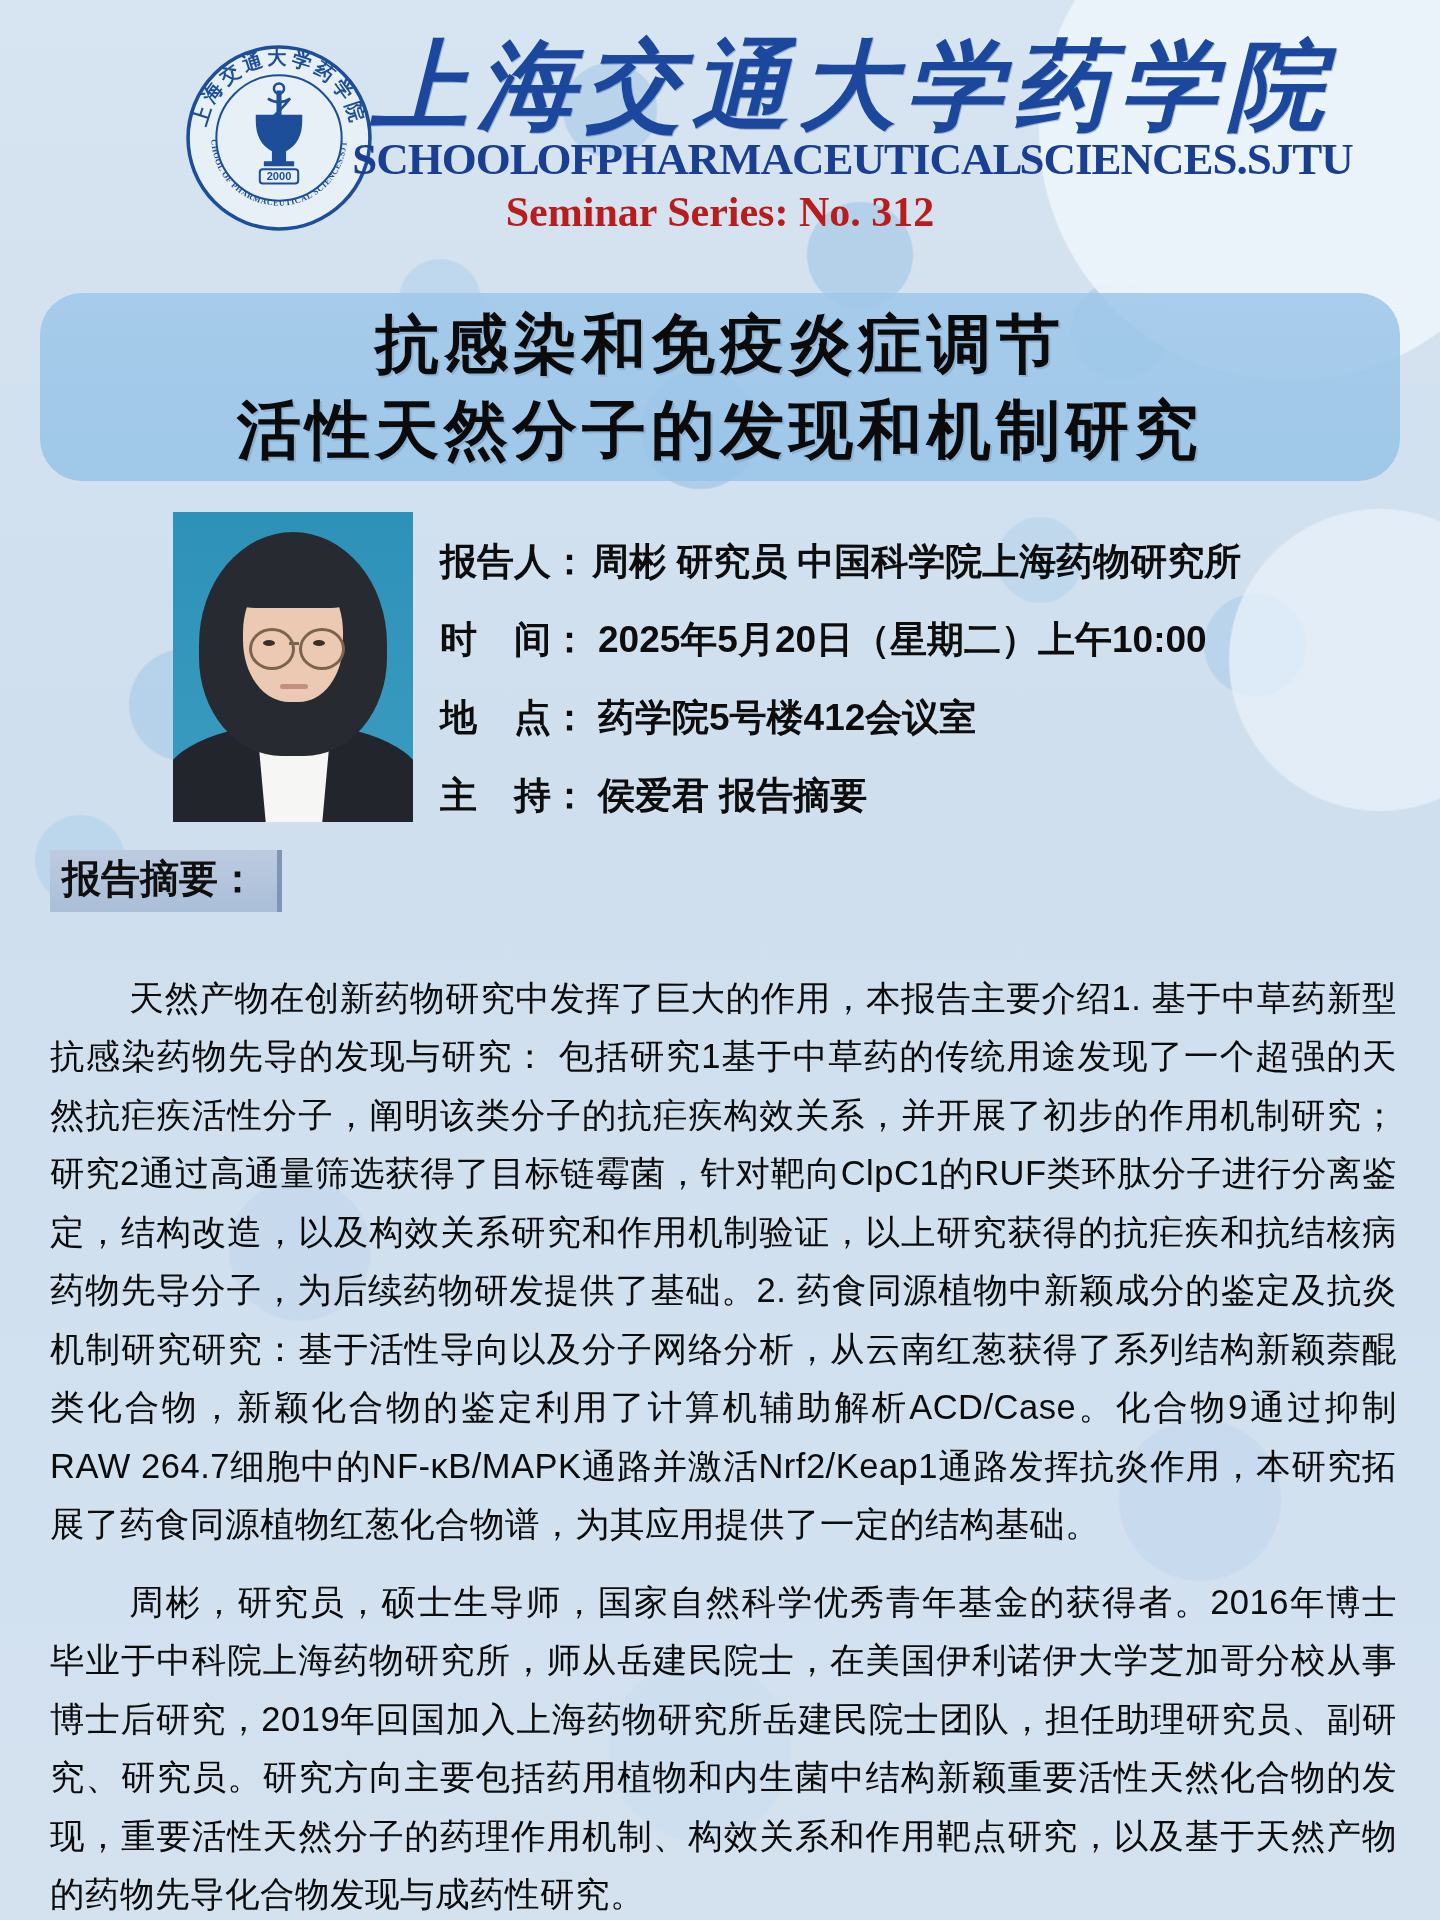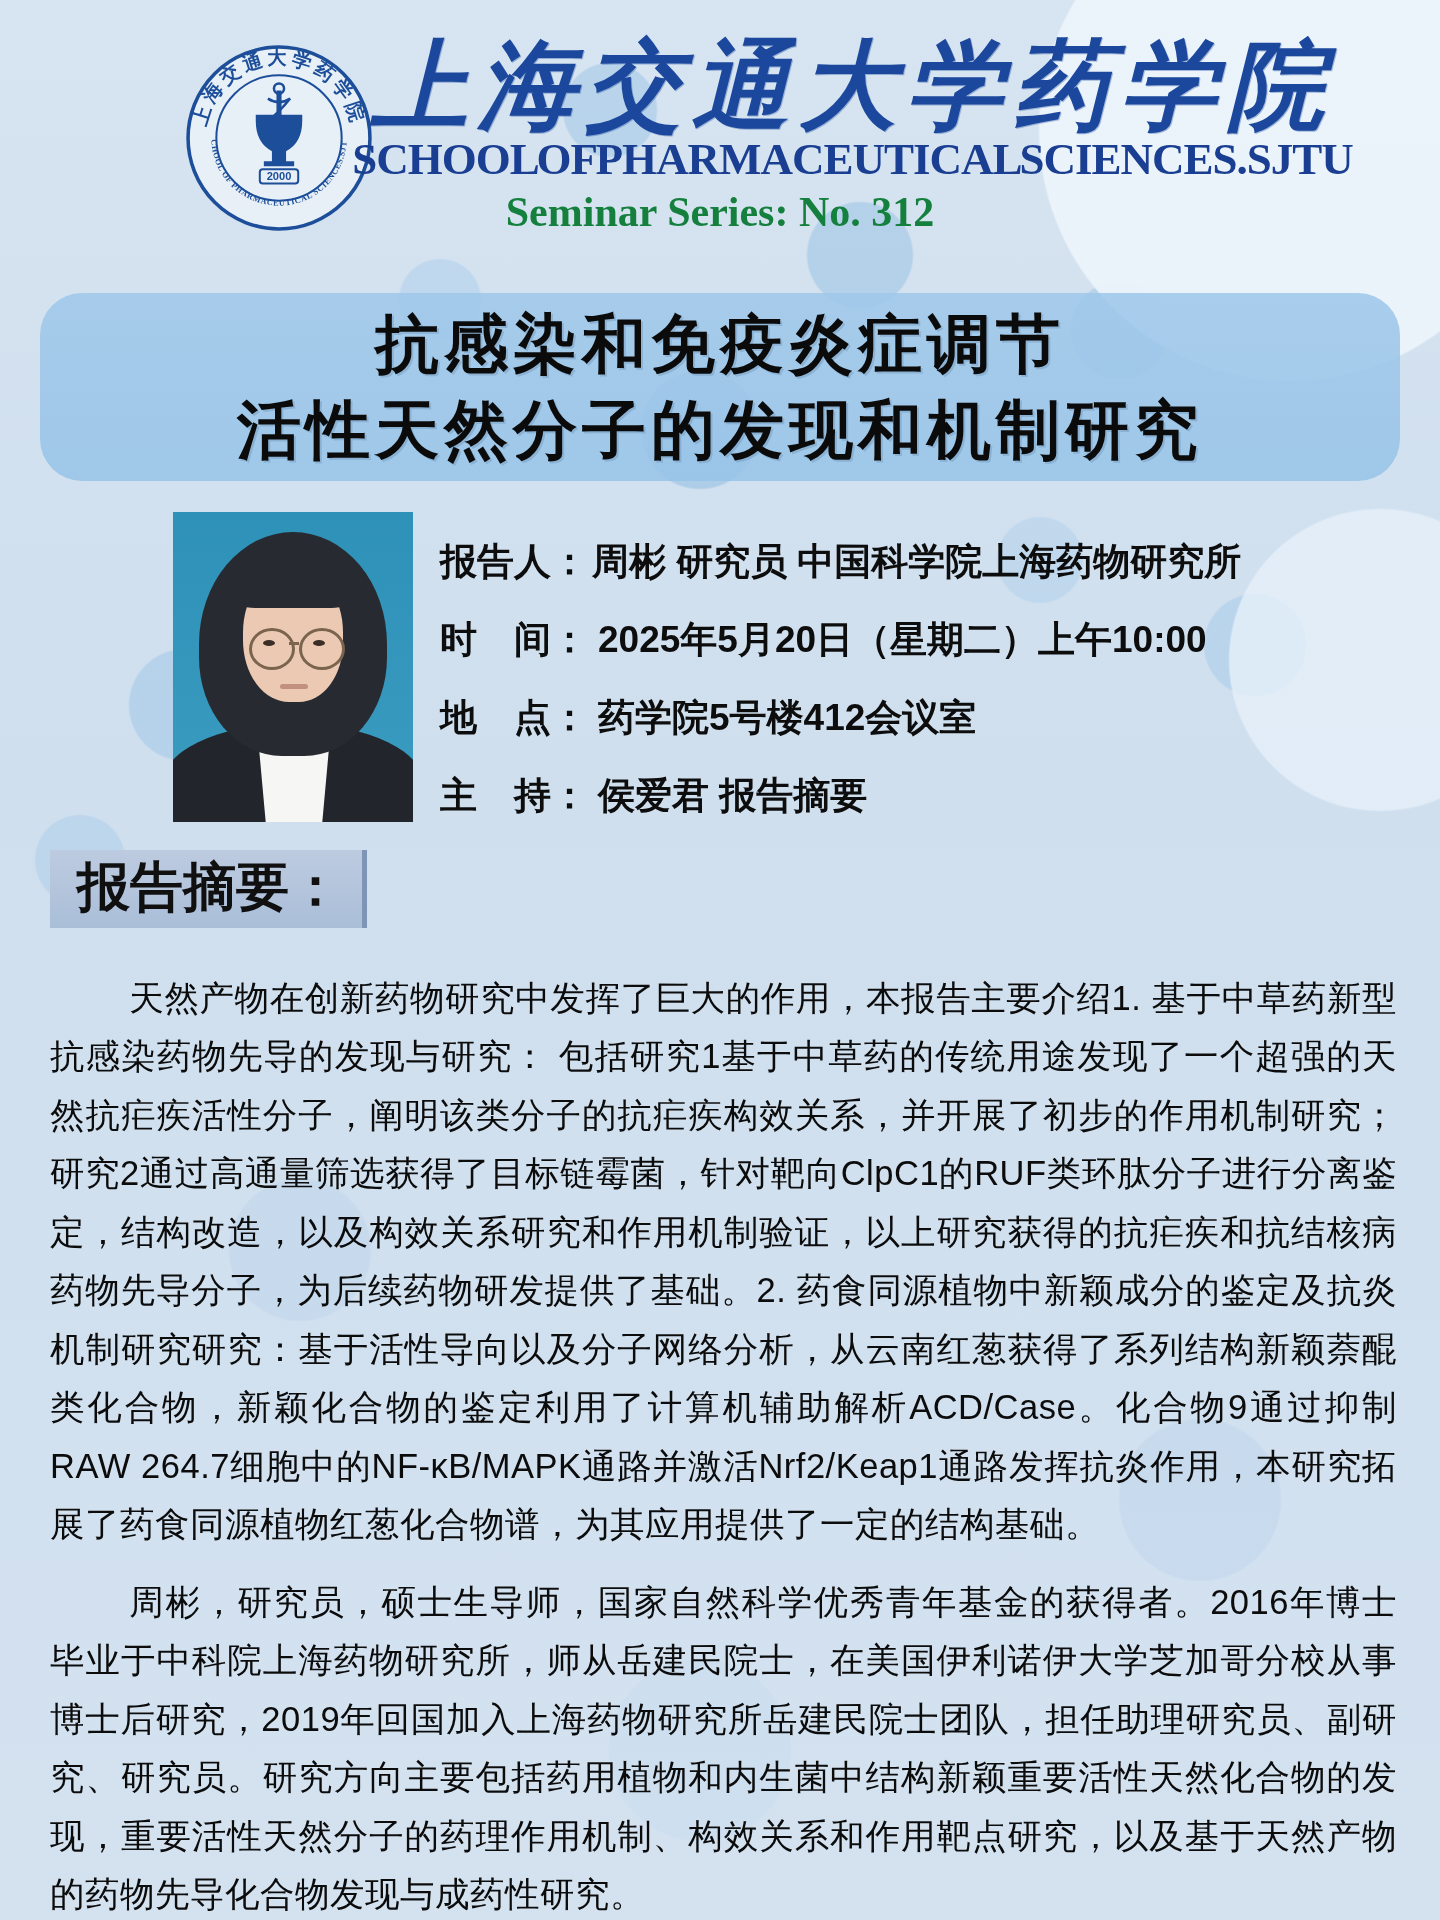--- a/index.html
+++ b/index.html
@@ -29,21 +29,21 @@
 
   
   .seal{position:absolute;left:183px;top:42px;width:192px;height:192px;}
   .header-right{position:absolute;left:305px;top:38px;width:1095px;text-align:center;color:#1b479c;}
   .cn-title{font-family:"Liberation Serif",serif;font-style:italic;font-weight:900;font-size:97px;
             letter-spacing:10px;color:#1b479c;white-space:nowrap;line-height:1.0;
             text-shadow:1px 1px 0 rgba(27,71,156,0.35);}
   .en-title{font-family:"Liberation Serif",serif;font-weight:700;font-size:45px;color:#1a3f92;
             letter-spacing:-1px;word-spacing:-10px;white-space:nowrap;margin-top:2px;line-height:1.0;}
   .seminar{position:absolute;left:0;right:0;top:188px;text-align:center;
-           font-family:"Liberation Serif",serif;font-weight:700;font-size:42px;color:#15803d;}
+           font-family:"Liberation Serif",serif;font-weight:700;font-size:42px;color:#b91c1c;}
 
   
   .band{position:absolute;left:40px;right:40px;top:293px;height:188px;border-radius:42px;
         background:linear-gradient(180deg,rgba(160,200,234,0.88),rgba(152,196,232,0.88));
         display:flex;flex-direction:column;justify-content:center;align-items:center;gap:6px;}
   .band .t{font-size:64px;font-weight:900;color:#0b0b0b;letter-spacing:5px;line-height:1.25;
            text-shadow:2px 2px 0 rgba(70,110,150,0.25);white-space:nowrap;}
 
   
   .photo{position:absolute;left:173px;top:512px;width:240px;height:310px;overflow:hidden;
@@ -72,22 +72,22 @@
         font-size:37px;color:#0d0d0d;}
   .info .row{white-space:nowrap;line-height:1.05;}
   .info .lbl{font-weight:700;}
   .info .vb{font-weight:700;margin-left:4px;}
   .info .val{font-weight:700;margin-left:10px;}
 
   
   .sec-head{position:absolute;left:50px;display:inline-block;
             background:linear-gradient(180deg,#bdcbe0,#aabed8);
             border-right:5px solid #7f95b6;
-            font-size:53px;font-weight:800;color:#101010;
-            padding:7px 20px 10px 27px;line-height:1.15;}
+            font-size:39px;font-weight:800;color:#101010;
+            padding:7px 20px 10px 12px;line-height:1.15;}
   .sec-abstract{top:850px;}
   .sec-bio{top:1456px;}
 
   
   .para{position:absolute;left:50px;width:1347px;font-size:34.5px;line-height:58.5px;color:#0c0c0c;
         text-align:justify;text-indent:2.3em;letter-spacing:0.5px;}
   .para-abstract{top:934px;}
   .para-bio{top:1538px;}
 </style>
 </head>

